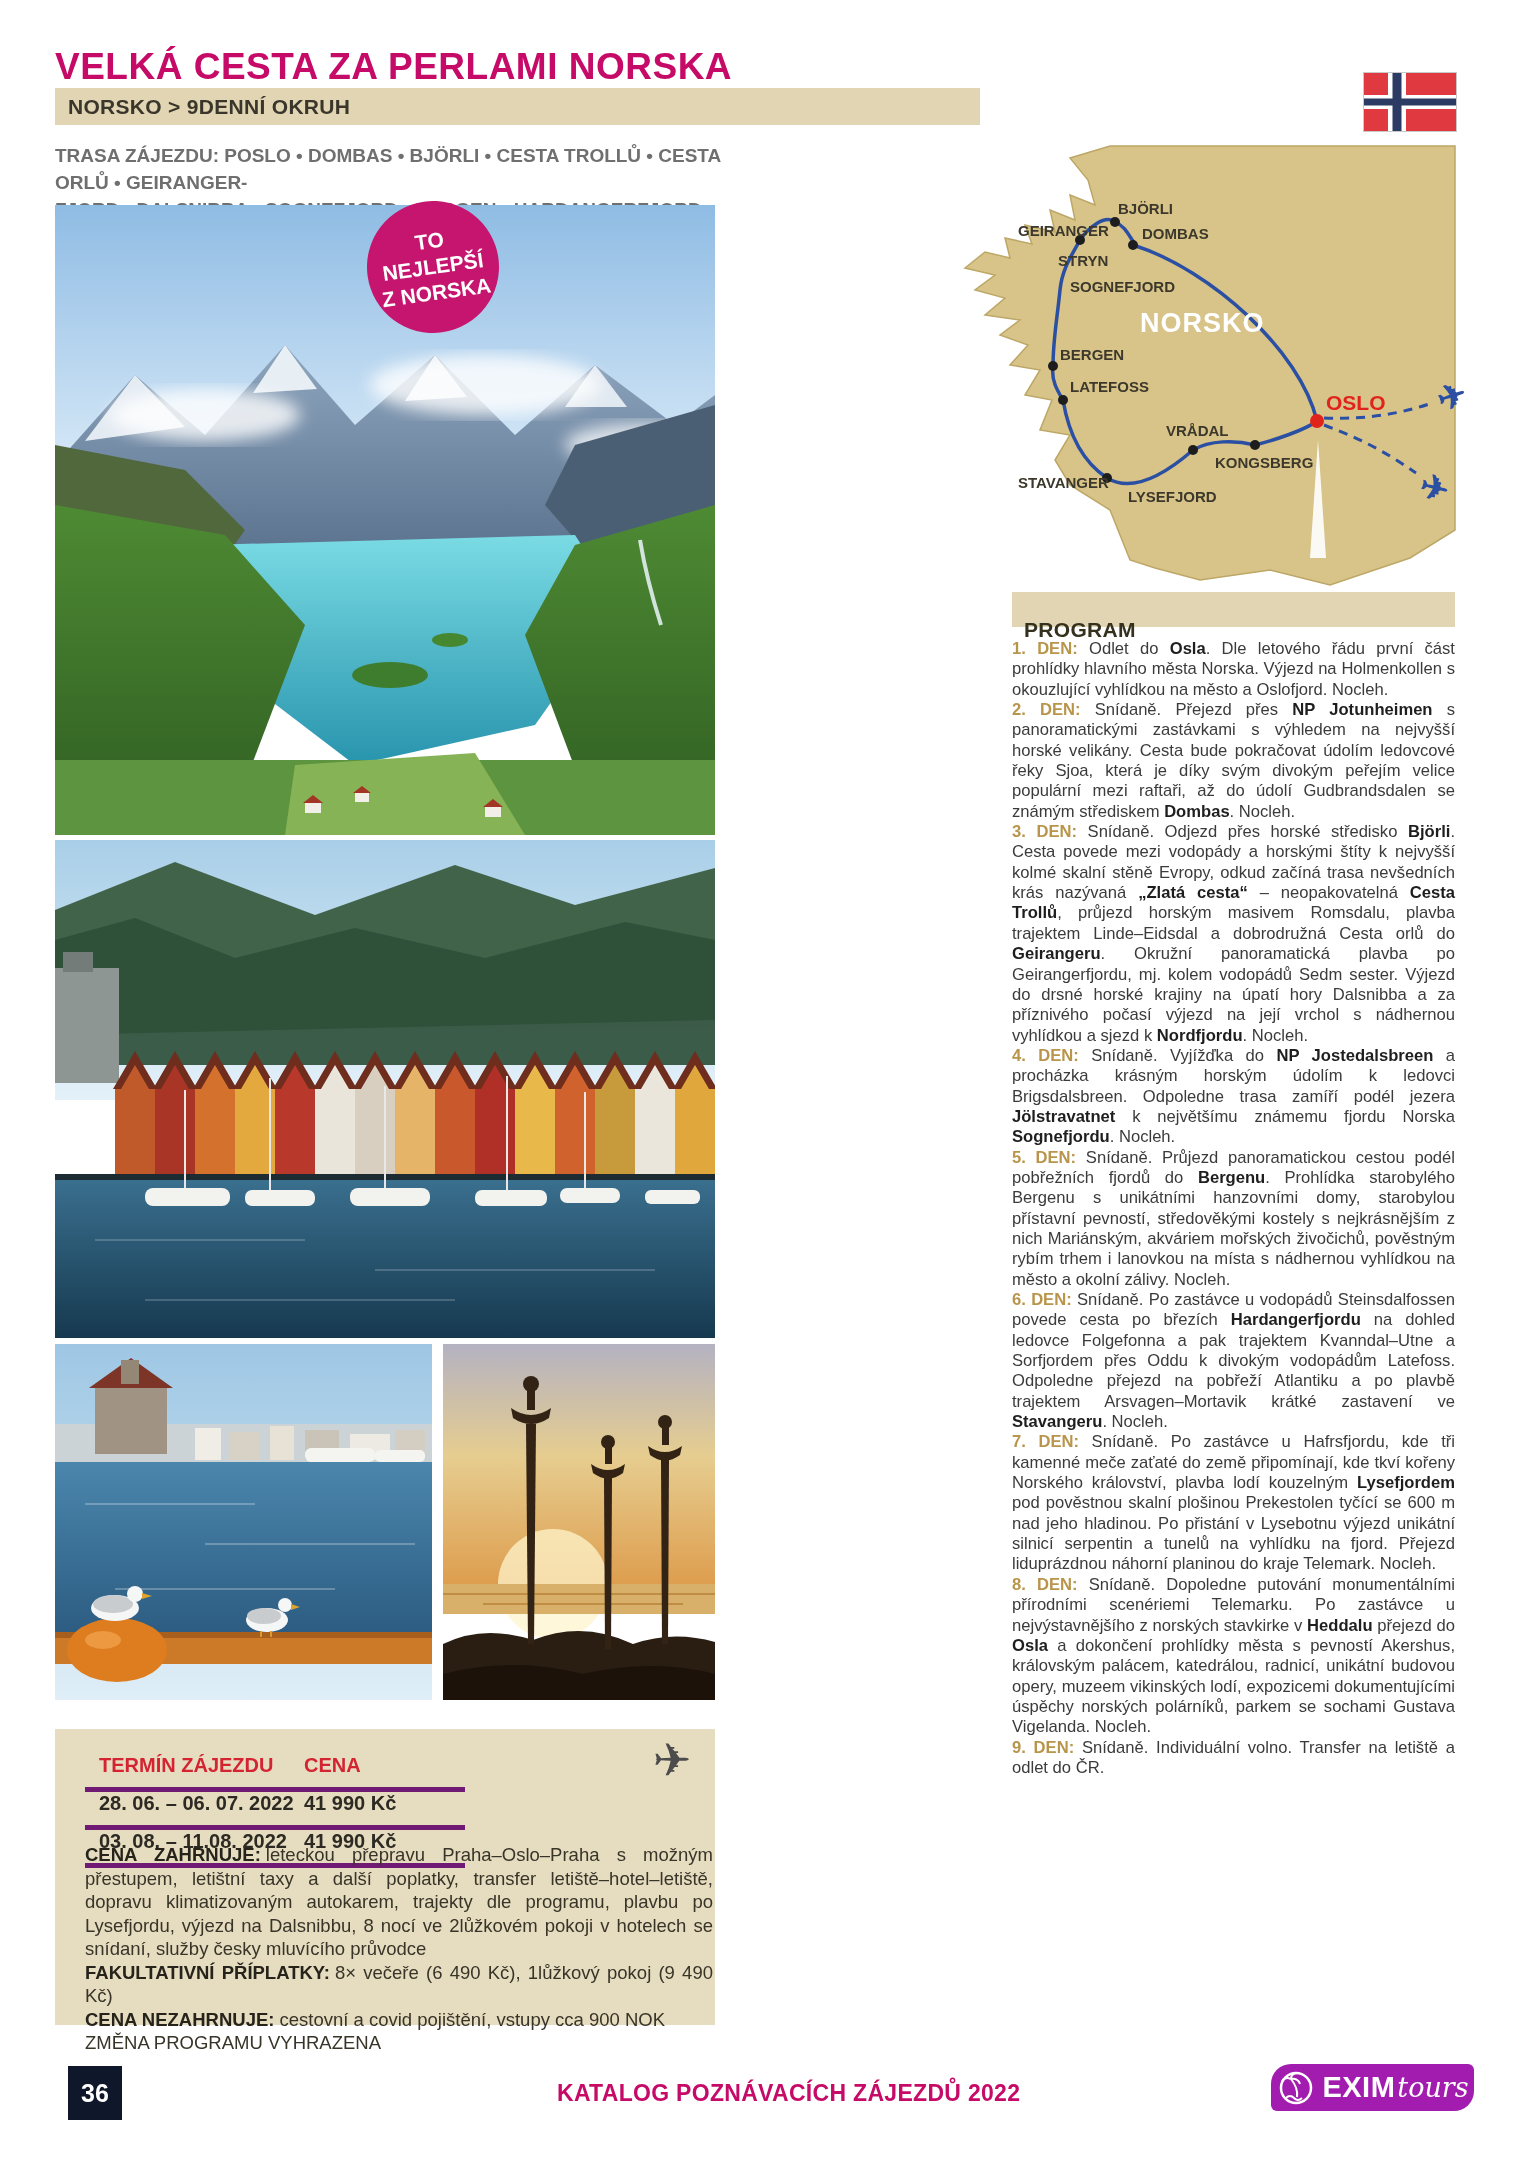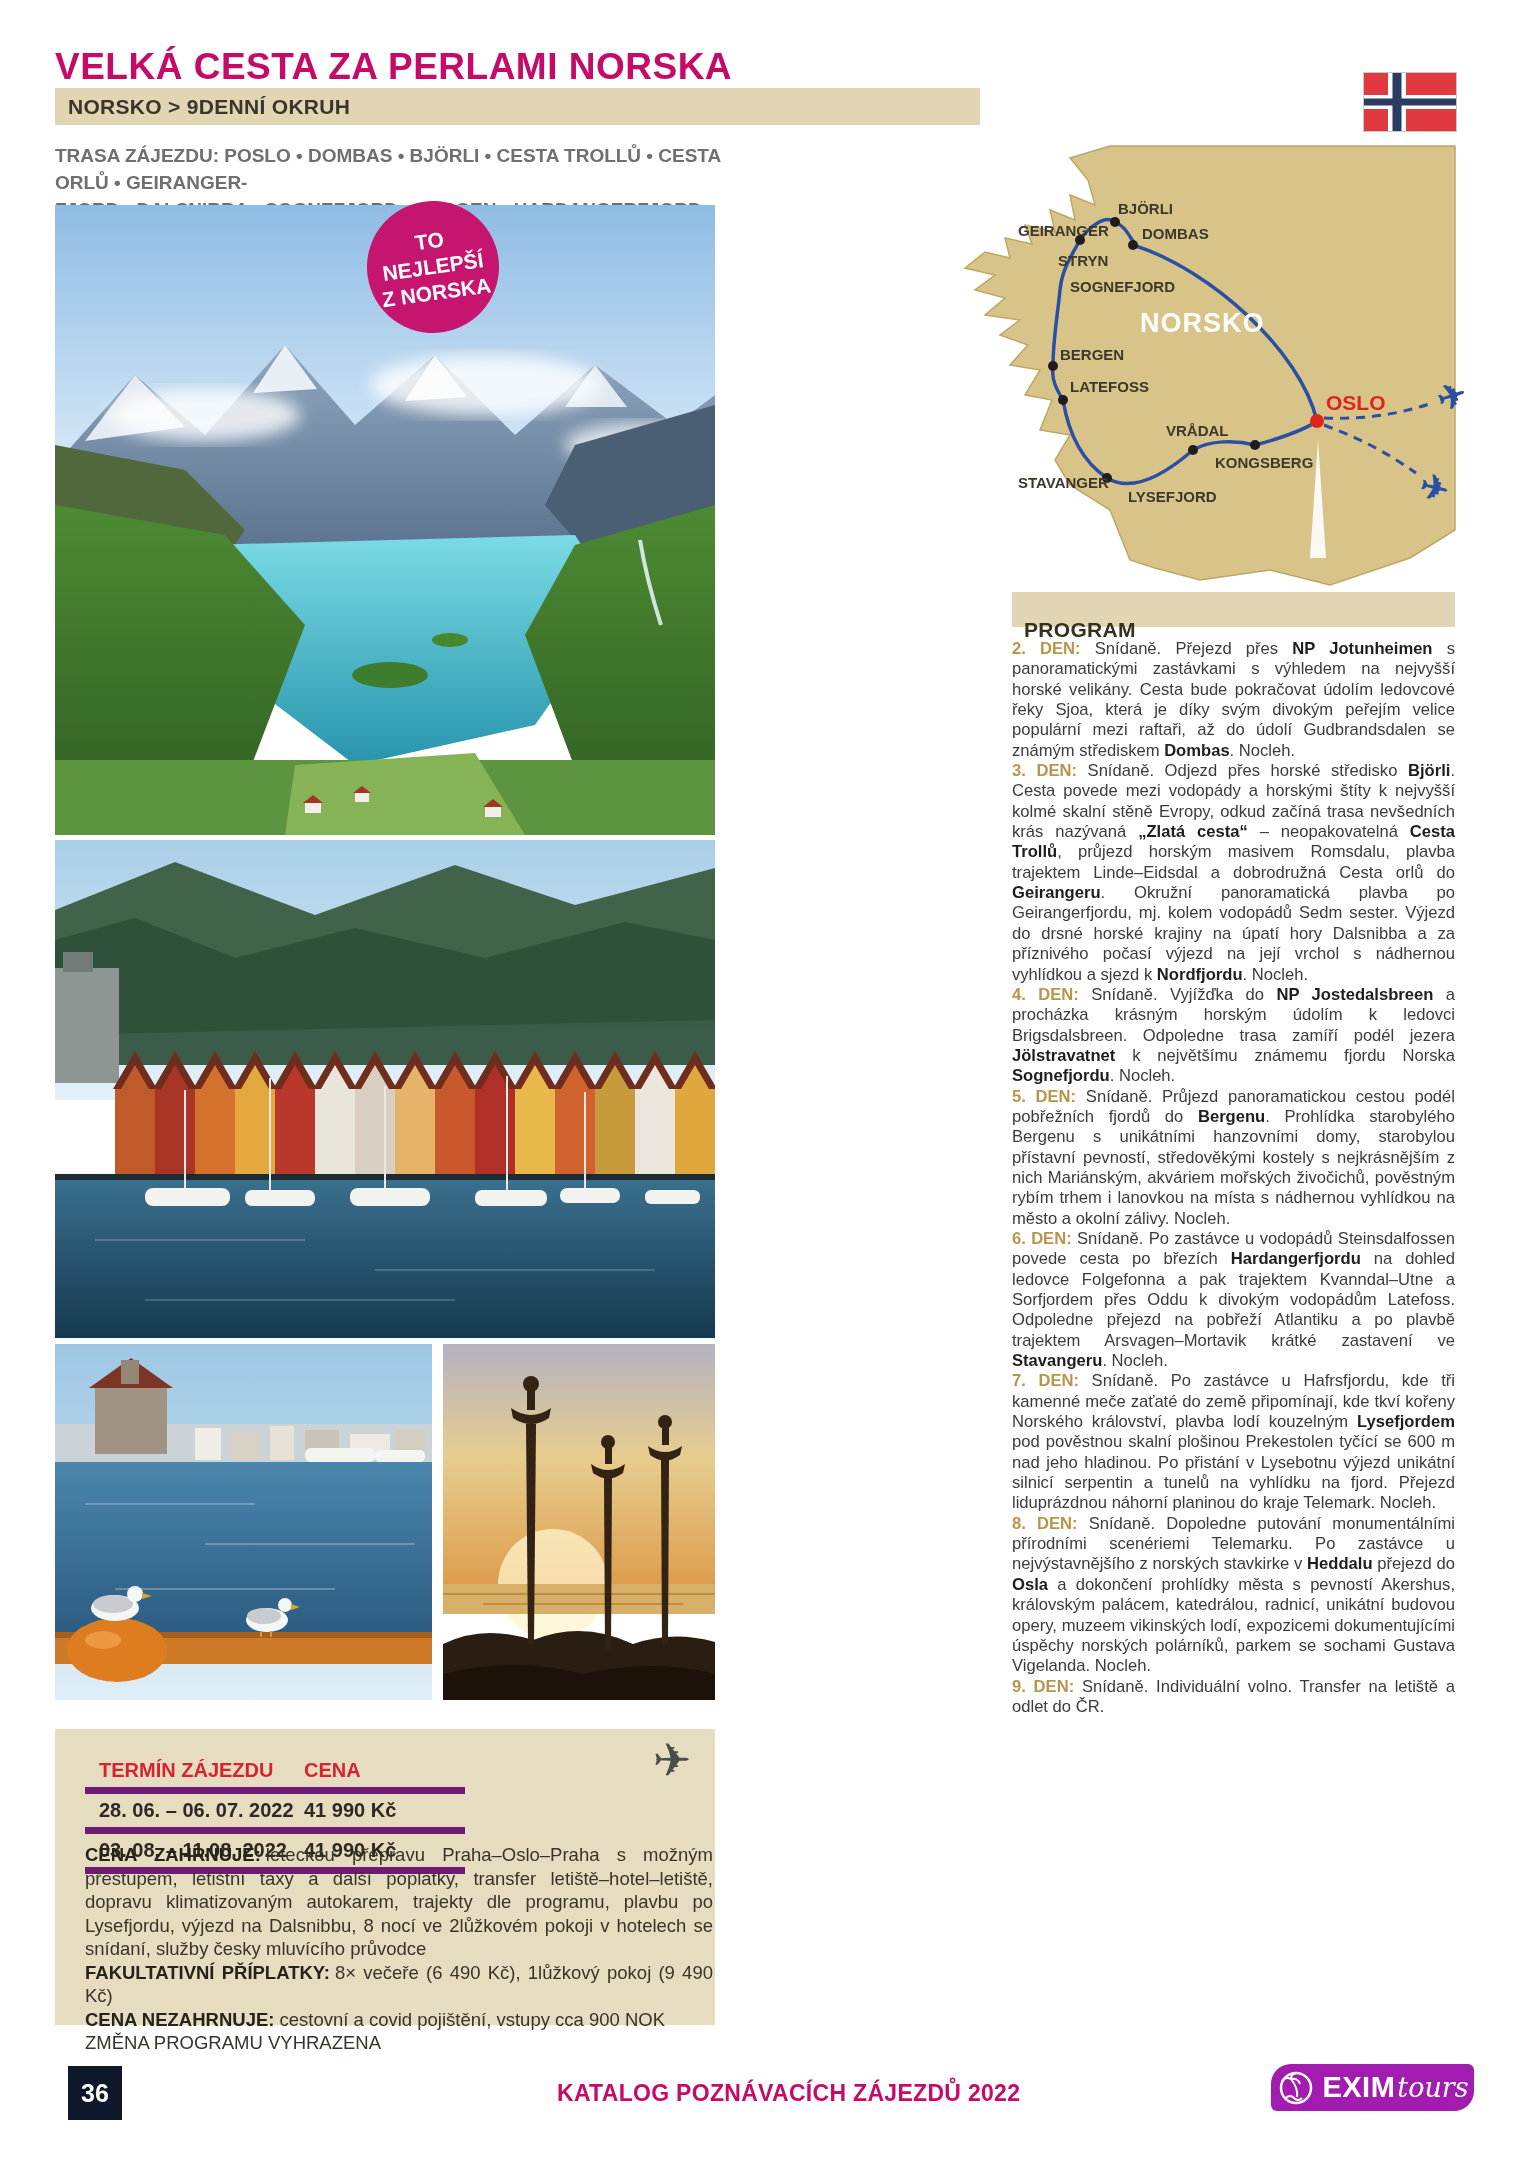--- a/index.html
+++ b/index.html
@@ -40,21 +40,21 @@
   .prog-bar{left:1012px;top:592px;width:443px;height:35px;background:#e1d5b3;display:flex;align-items:center;}
   .prog-bar span{font-size:21px;font-weight:700;color:#35311f;padding-left:12px;letter-spacing:.3px;margin-top:40px;}
   .program-days{left:1012px;top:639px;width:443px;}
   .program-days p.day{margin:0;text-align:justify;font-size:16.6px;line-height:20.35px;color:#3b3b3b;}
   .day-label{color:#b8954a;font-weight:700;}
   .day .b{font-weight:700;color:#1e1e1e;}
 
   
   .panel{left:55px;top:1729px;width:660px;height:296px;background:#e6dcc0;}
   .price-table{left:85px;top:1754px;width:380px;}
-  .pt-row{display:flex;align-items:center;height:33px;border-bottom:7px solid #701a75;}
+  .pt-row{display:flex;align-items:flex-start;height:33px;border-bottom:5px solid #701a75;}
   .pt-row .c1{width:205px;padding-left:14px;font-size:20px;font-weight:700;}
   .pt-row .c2{font-size:20px;font-weight:700;}
   .pt-head .c1,.pt-head .c2{color:#d42432;}
   .pt-body .c1,.pt-body .c2{color:#2c2a22;}
   .plane-ico{left:644px;top:1736px;width:56px;text-align:center;color:#4c4c4c;}
   .plane-ico .gl{font-size:46px;line-height:48px;font-family:"DejaVu Sans",sans-serif;display:block;}
   .plane-ico .bar{width:44px;height:4px;background:#4c4c4c;margin:2px auto 0;}
   .panel-info{left:85px;top:1843px;width:628px;font-size:18.5px;line-height:23.5px;color:#383428;}
   .panel-info p{margin:0;text-align:justify;}
   .panel-info .lbl{font-weight:700;color:#26231a;margin-right:5px;}
@@ -342,20 +342,21 @@
         <rect x="219" y="83" width="7" height="18"></rect>
       <path d="M205,102 Q222,114 239,102 L237,111 Q222,122 207,111 Z"></path>
       <polygon points="218,116 226,116 225,300 219,300"></polygon>
     </g>
   </svg>
 
   <div class="abs prog-bar">
     <span>PROGRAM</span>
   </div>
   <div class="abs program-days">
+      <p class="day"><span class="day-label">1. DEN:&nbsp;</span><span>Odlet do </span><span class="b">Osla</span><span>. Dle letového řádu první část prohlídky hlavního města Norska. Výjezd na Holmenkollen s okouzlující vyhlídkou na město a Oslofjord. Nocleh.</span></p>
       <p class="day"><span class="day-label">2. DEN:&nbsp;</span><span>Snídaně. Přejezd přes </span><span class="b">NP Jotunheimen</span><span> s panoramatickými zastávkami s výhledem na nejvyšší horské velikány. Cesta bude pokračovat údolím ledovcové řeky Sjoa, která je díky svým divokým peřejím velice populární mezi raftaři, až do údolí Gudbrandsdalen se známým střediskem </span><span class="b">Dombas</span><span>. Nocleh.</span></p>
       <p class="day"><span class="day-label">3. DEN:&nbsp;</span><span>Snídaně. Odjezd přes horské středisko </span><span class="b">Björli</span><span>. Cesta povede mezi vodopády a horskými štíty k nejvyšší kolmé skalní stěně Evropy, odkud začíná trasa nevšedních krás nazývaná </span><span class="b">„Zlatá cesta“</span><span> – neopakovatelná </span><span class="b">Cesta Trollů</span><span>, průjezd horským masivem Romsdalu, plavba trajektem Linde–Eidsdal a dobrodružná Cesta orlů do </span><span class="b">Geirangeru</span><span>. Okružní panoramatická plavba po Geirangerfjordu, mj. kolem vodopádů Sedm sester. Výjezd do drsné horské krajiny na úpatí hory Dalsnibba a za příznivého počasí výjezd na její vrchol s nádhernou vyhlídkou a sjezd k </span><span class="b">Nordfjordu</span><span>. Nocleh.</span></p>
       <p class="day"><span class="day-label">4. DEN:&nbsp;</span><span>Snídaně. Vyjížďka do </span><span class="b">NP Jostedalsbreen</span><span> a procházka krásným horským údolím k ledovci Brigsdalsbreen. Odpoledne trasa zamíří podél jezera </span><span class="b">Jölstravatnet</span><span> k největšímu známemu fjordu Norska </span><span class="b">Sognefjordu</span><span>. Nocleh.</span></p>
       <p class="day"><span class="day-label">5. DEN:&nbsp;</span><span>Snídaně. Průjezd panoramatickou cestou podél pobřežních fjordů do </span><span class="b">Bergenu</span><span>. Prohlídka starobylého Bergenu s unikátními hanzovními domy, starobylou přístavní pevností, středověkými kostely s nejkrásnějším z nich Mariánským, akváriem mořských živočichů, pověstným rybím trhem i lanovkou na místa s nádhernou vyhlídkou na město a okolní zálivy. Nocleh.</span></p>
       <p class="day"><span class="day-label">6. DEN:&nbsp;</span><span>Snídaně. Po zastávce u vodopádů Steinsdalfossen povede cesta po březích </span><span class="b">Hardangerfjordu</span><span> na dohled ledovce Folgefonna a pak trajektem Kvanndal–Utne a Sorfjordem přes Oddu k divokým vodopádům Latefoss. Odpoledne přejezd na pobřeží Atlantiku a po plavbě trajektem Arsvagen–Mortavik krátké zastavení ve </span><span class="b">Stavangeru</span><span>. Nocleh.</span></p>
       <p class="day"><span class="day-label">7. DEN:&nbsp;</span><span>Snídaně. Po zastávce u Hafrsfjordu, kde tři kamenné meče zaťaté do země připomínají, kde tkví kořeny Norského království, plavba lodí kouzelným </span><span class="b">Lysefjordem</span><span> pod pověstnou skalní plošinou Prekestolen tyčící se 600 m nad jeho hladinou. Po přistání v Lysebotnu výjezd unikátní silnicí serpentin a tunelů na vyhlídku na fjord. Přejezd liduprázdnou náhorní planinou do kraje Telemark. Nocleh.</span></p>
       <p class="day"><span class="day-label">8. DEN:&nbsp;</span><span>Snídaně. Dopoledne putování monumentálními přírodními scenériemi Telemarku. Po zastávce u nejvýstavnějšího z norských stavkirke v </span><span class="b">Heddalu</span><span> přejezd do </span><span class="b">Osla</span><span> a dokončení prohlídky města s pevností Akershus, královským palácem, katedrálou, radnicí, unikátní budovou opery, muzeem vikinských lodí, expozicemi dokumentujícími úspěchy norských polárníků, parkem se sochami Gustava Vigelanda. Nocleh.</span></p>
       <p class="day"><span class="day-label">9. DEN:&nbsp;</span><span>Snídaně. Individuální volno. Transfer na letiště a odlet do ČR.</span></p>
     </div>
 

